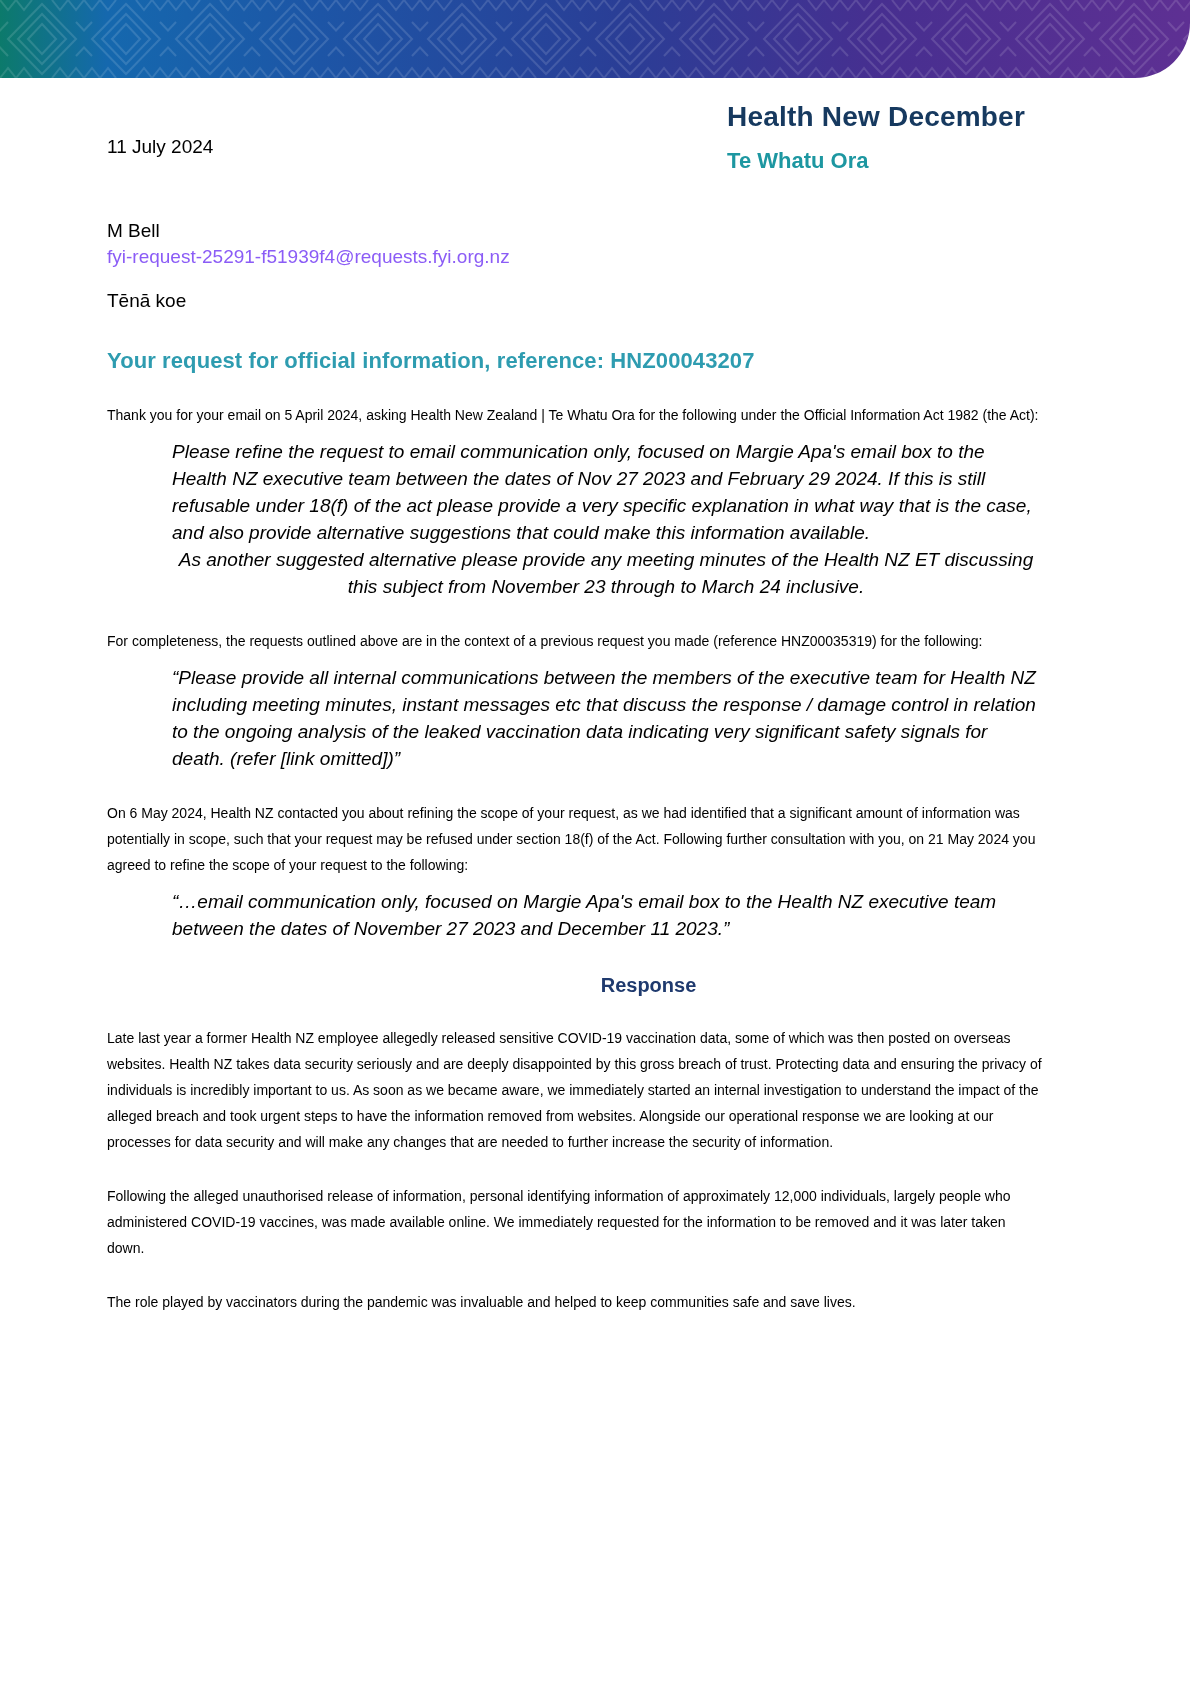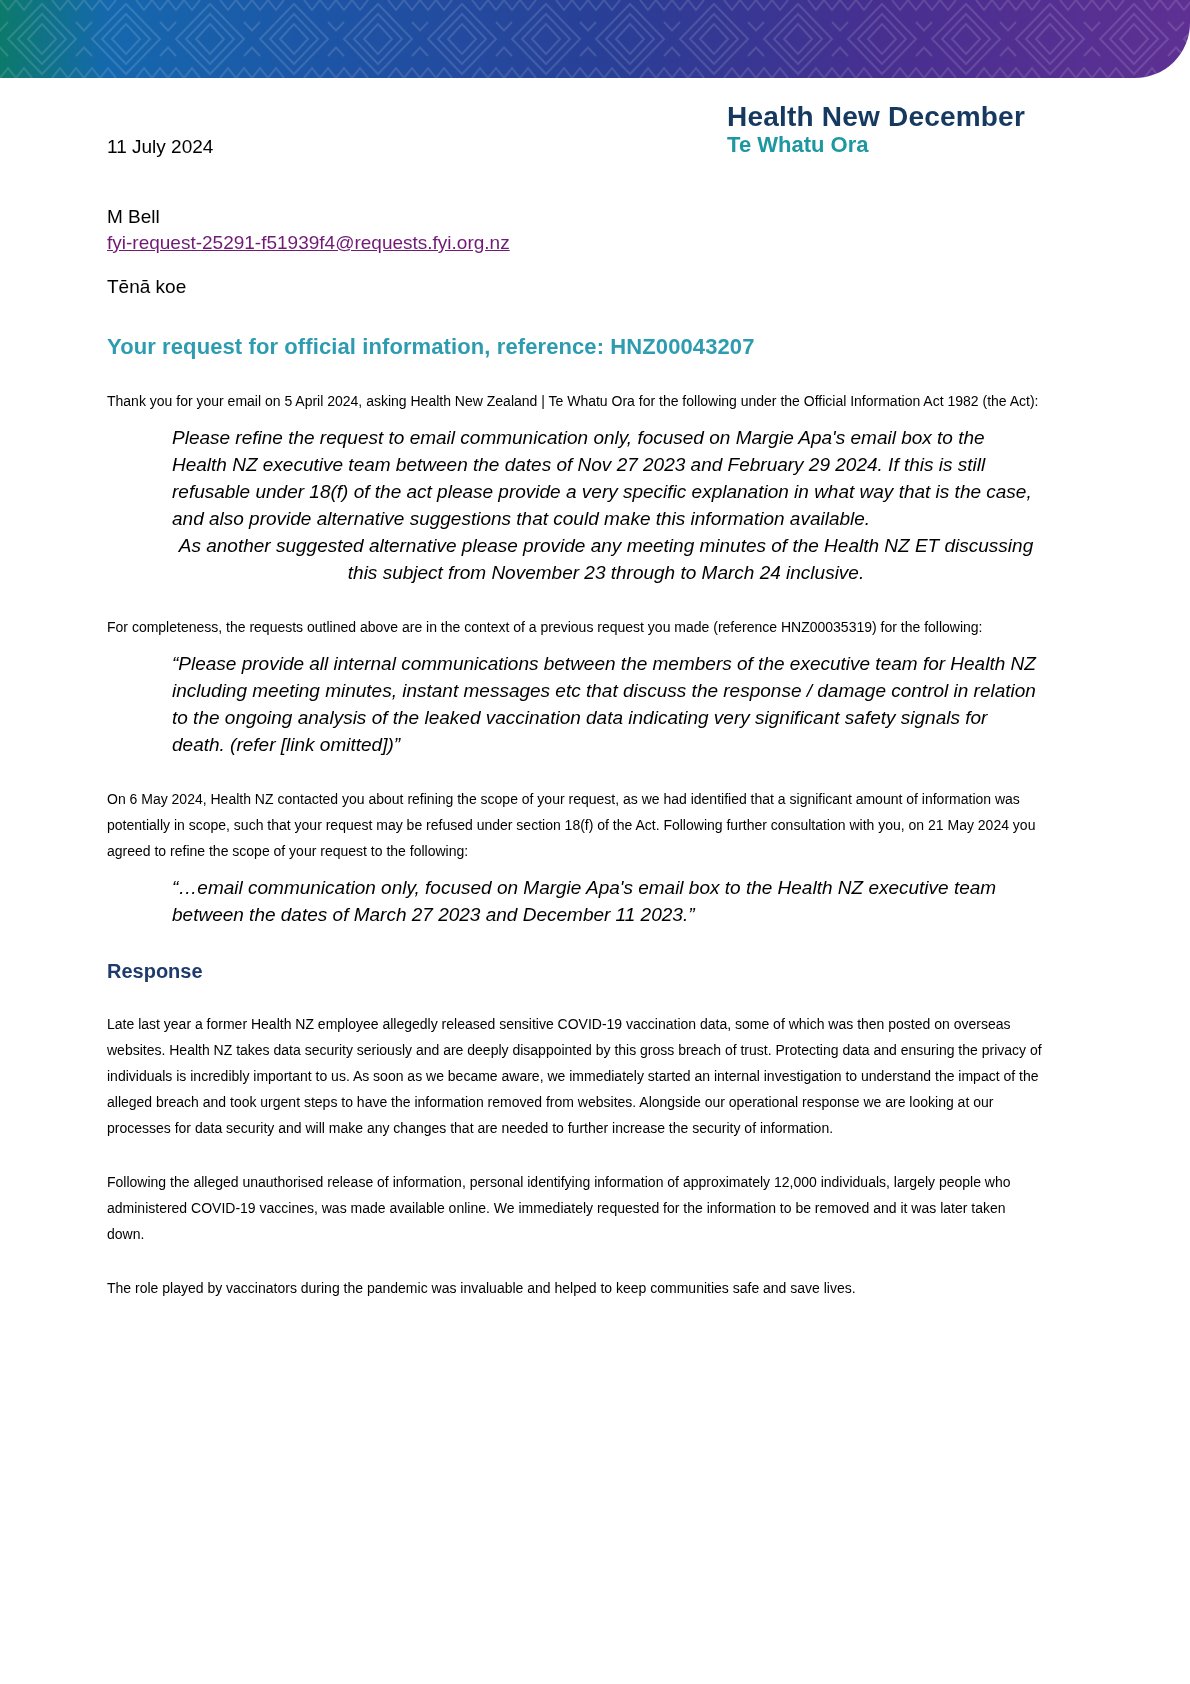--- a/index.html
+++ b/index.html
@@ -44,27 +44,27 @@
   .logo-primary {
     font-size: 28px;
     font-weight: bold;
     letter-spacing: 0.2px;
     color: #16395F;
   }
   .logo-secondary {
     font-size: 22px;
     font-weight: bold;
     color: #1D97A1;
-    margin-top: 2px;
+    margin-top: 18px;
   }
 
   
   .content { padding: 0 0 0 107px; }
   .recipient-block { margin-top: 46px; font-size: 19px; line-height: 26px; }
-  .email-link { color: #701a75; text-decoration: underline; cursor: pointer; }
+  .email-link { color: #8b5cf6; cursor: pointer; }
   .salutation { margin-top: 20px; font-size: 19px; }
   .subject {
     margin-top: 36px;
     font-size: 22px;
     font-weight: bold;
     color: #2E9CB0;
     letter-spacing: 0.1px;
   }
   .para {
     margin-top: 28px;
@@ -79,20 +79,21 @@
     line-height: 27px;
     font-style: italic;
     width: 868px;
   }
   .quote + .quote-cont { margin-top: 0; text-align: center; }
   .response-heading {
     margin-top: 32px;
     font-size: 20px;
     font-weight: bold;
     color: #1F3A6E;
+    text-align: center;
   }
 </style>
 </head>
 <body>
 
 <div class="page">
 
   <div class="banner">
     <svg viewBox="0 0 1190 78" preserveAspectRatio="none" aria-hidden="true">
       <defs>
@@ -134,21 +135,21 @@
 
     <div class="quote">Please refine the request to email communication only, focused on Margie Apa's email box to the Health NZ executive team between the dates of Nov 27 2023 and February 29 2024. If this is still refusable under 18(f) of the act please provide a very specific explanation in what way that is the case, and also provide alternative suggestions that could make this information available.</div>
     <div class="quote quote-cont">As another suggested alternative please provide any meeting minutes of the Health NZ ET discussing this subject from November 23 through to March 24 inclusive.</div>
 
     <div class="para">For completeness, the requests outlined above are in the context of a previous request you made (reference HNZ00035319) for the following:</div>
 
     <div class="quote">“Please provide all internal communications between the members of the executive team for Health NZ including meeting minutes, instant messages etc that discuss the response / damage control in relation to the ongoing analysis of the leaked vaccination data indicating very significant safety signals for death. (refer [link omitted])”</div>
 
     <div class="para">On 6 May 2024, Health NZ contacted you about refining the scope of your request, as we had identified that a significant amount of information was potentially in scope, such that your request may be refused under section 18(f) of the Act. Following further consultation with you, on 21 May 2024 you agreed to refine the scope of your request to the following:</div>
 
-    <div class="quote">“…email communication only, focused on Margie Apa's email box to the Health NZ executive team between the dates of March 27 2023 and December 11 2023.”</div>
+    <div class="quote">“…email communication only, focused on Margie Apa's email box to the Health NZ executive team between the dates of November 27 2023 and December 11 2023.”</div>
 
     <div class="response-heading">Response</div>
 
     <div class="para">Late last year a former Health NZ employee allegedly released sensitive COVID-19 vaccination data, some of which was then posted on overseas websites. Health NZ takes data security seriously and are deeply disappointed by this gross breach of trust. Protecting data and ensuring the privacy of individuals is incredibly important to us. As soon as we became aware, we immediately started an internal investigation to understand the impact of the alleged breach and took urgent steps to have the information removed from websites. Alongside our operational response we are looking at our processes for data security and will make any changes that are needed to further increase the security of information.</div>
     <div class="para">Following the alleged unauthorised release of information, personal identifying information of approximately 12,000 individuals, largely people who administered COVID-19 vaccines, was made available online. We immediately requested for the information to be removed and it was later taken down.</div>
     <div class="para">The role played by vaccinators during the pandemic was invaluable and helped to keep communities safe and save lives.</div>
 
   </div>
 </div>
 

